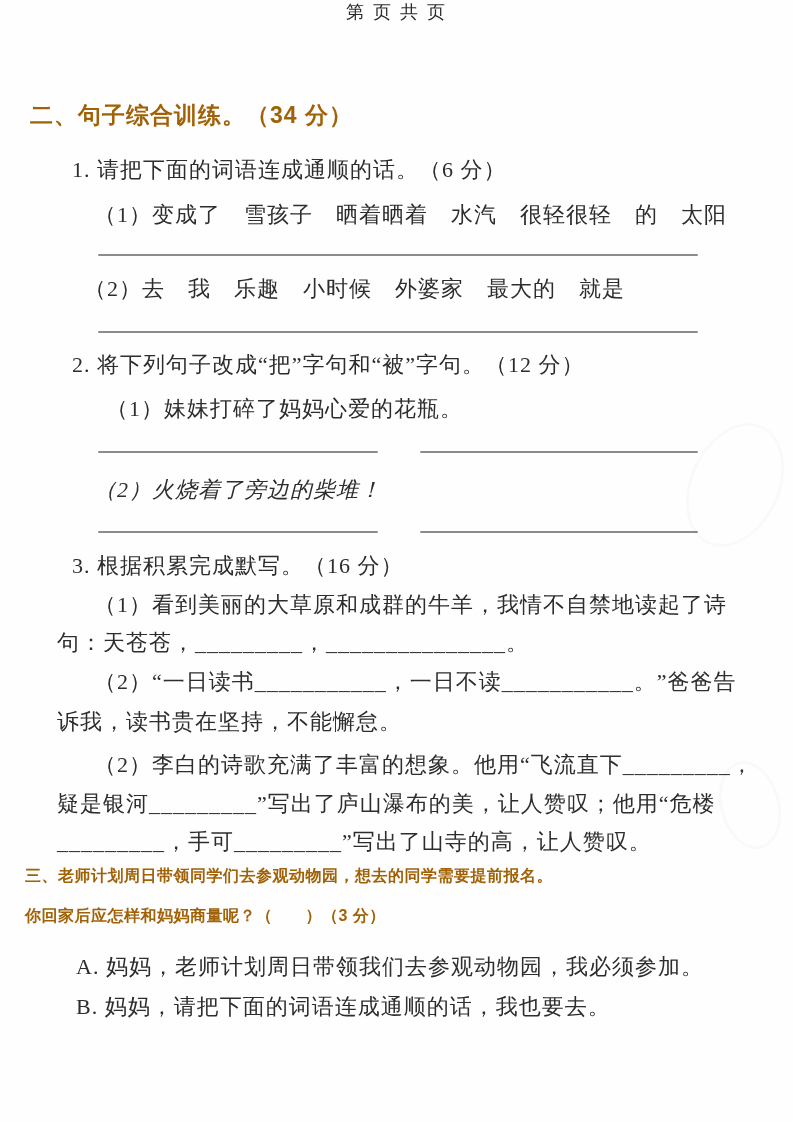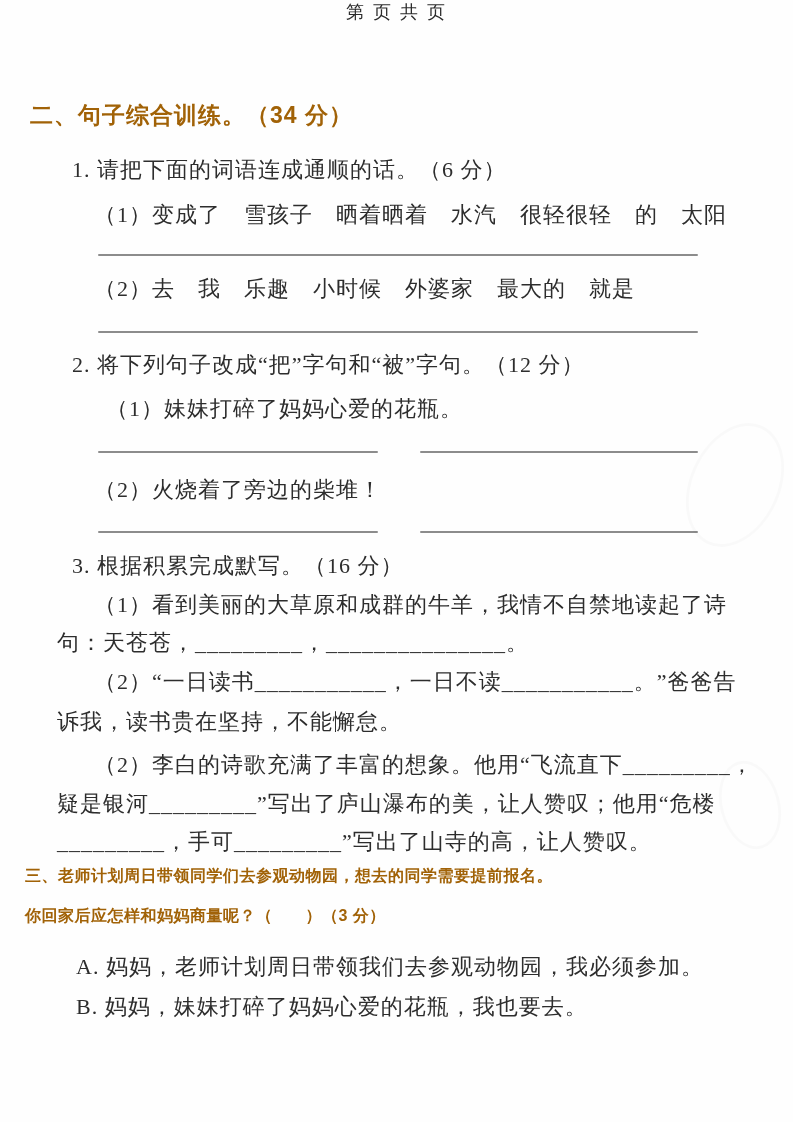--- a/index.html
+++ b/index.html
@@ -32,43 +32,43 @@
 </head>
 <body>
 
 <div class="page">
 
   <div class="t hei h23" style="top:102px; left:30px;">二、句子综合训练。（34 分）</div>
 
   <div class="t body22" style="top:157px; left:72px;">1. 请把下面的词语连成通顺的话。（6 分）</div>
   <div class="t body22" style="top:202px; left:94px;">（1）变成了　雪孩子　晒着晒着　水汽　很轻很轻　的　太阳</div>
   <div class="rule" style="top:254px; left:98px; width:600px;"></div>
-  <div class="t body22" style="top:276px; left:94px;">（2）去　我　乐趣　小时候　外婆家　最大的　就是</div>
+  <div class="t body22" style="top:276px; left:84px;">（2）去　我　乐趣　小时候　外婆家　最大的　就是</div>
   <div class="rule" style="top:331px; left:98px; width:600px;"></div>
 
   <div class="t body22" style="top:352px; left:72px;">2. 将下列句子改成“把”字句和“被”字句。（12 分）</div>
   <div class="t body22" style="top:396px; left:106px;">（1）妹妹打碎了妈妈心爱的花瓶。</div>
   <div class="rule" style="top:451px; left:98px; width:280px;"></div>
   <div class="rule" style="top:451px; left:420px; width:278px;"></div>
-  <div class="t body22" style="top:477px; left:94px;">（2）火烧着了旁边的柴堆！</div>
+  <div class="t body22" style="top:477px; left:94px;font-style:italic;">（2）火烧着了旁边的柴堆！</div>
   <div class="rule" style="top:531px; left:98px; width:280px;"></div>
   <div class="rule" style="top:531px; left:420px; width:278px;"></div>
 
   <div class="t body22" style="top:553px; left:72px;">3. 根据积累完成默写。（16 分）</div>
   <div class="t body22" style="top:592px; left:94px;">（1）看到美丽的大草原和成群的牛羊，我情不自禁地读起了诗</div>
   <div class="t body22" style="top:630px; left:57px;">句：天苍苍，_________，_______________。</div>
   <div class="t body22" style="top:669px; left:94px;">（2）“一日读书___________，一日不读___________。”爸爸告</div>
   <div class="t body22" style="top:709px; left:57px;">诉我，读书贵在坚持，不能懈怠。</div>
   <div class="t body22" style="top:752px; left:94px;">（2）李白的诗歌充满了丰富的想象。他用“飞流直下_________，</div>
   <div class="t body22" style="top:791px; left:57px;">疑是银河_________”写出了庐山瀑布的美，让人赞叹；他用“危楼</div>
   <div class="t body22" style="top:829px; left:57px;">_________，手可_________”写出了山寺的高，让人赞叹。</div>
 
   <div class="t hei h22" style="top:867px; left:25px;">三、老师计划周日带领同学们去参观动物园，想去的同学需要提前报名。</div>
   <div class="t hei h22" style="top:907px; left:25px;">你回家后应怎样和妈妈商量呢？（　　）（3 分）</div>
   <div class="t body22" style="top:954px; left:76px;">A. 妈妈，老师计划周日带领我们去参观动物园，我必须参加。</div>
-  <div class="t body22" style="top:994px; left:76px;">B. 妈妈，妹妹打碎了妈妈心爱的花瓶，我也要去。</div>
+  <div class="t body22" style="top:994px; left:76px;">B. 妈妈，请把下面的词语连成通顺的话，我也要去。</div>
 
   <div class="footer">第 页 共 页</div>
 
   <div class="scan-artifact" style="top:420px; left:690px; width:90px; height:130px; transform:rotate(25deg);"></div>
   <div class="scan-artifact" style="top:760px; left:720px; width:60px; height:90px; transform:rotate(-15deg);"></div>
 
 </div>
 
 </body></html>

